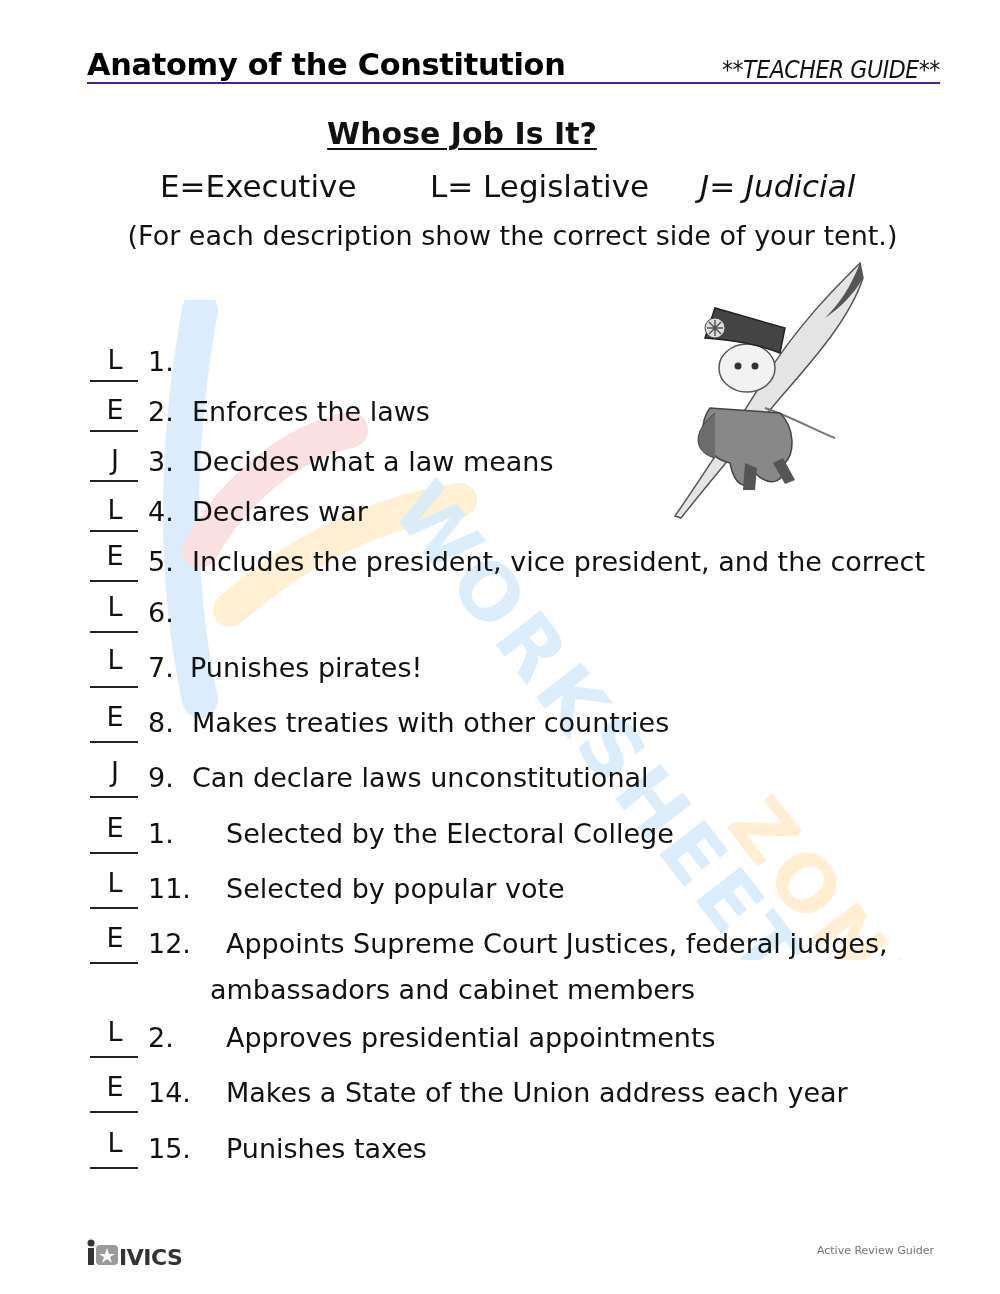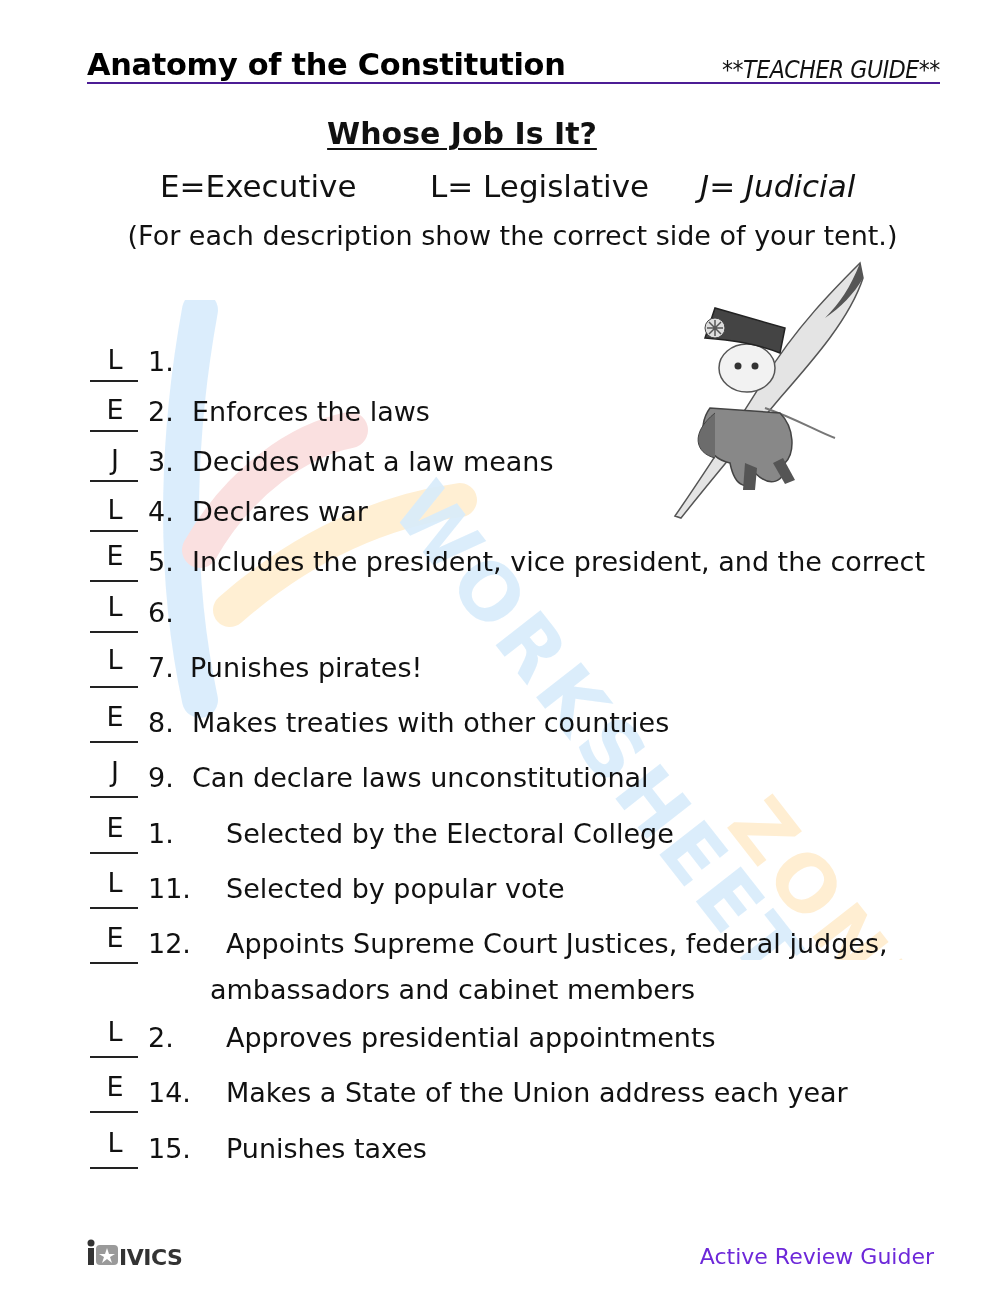--- a/index.html
+++ b/index.html
@@ -45,21 +45,21 @@
   }
   .answer {
     position: absolute; left: 0; width: 50px; top: -16px; text-align: center; font-size: 27px; color: #111;
   }
   .num { position: absolute; left: 58px; top: 0; }
   .desc { position: absolute; top: 0; white-space: nowrap; }
   .desc.one { left: 102px; }
   .desc.two { left: 136px; }
   .cont { position: absolute; left: 210px; font-size: 27px; color: #111; white-space: nowrap; }
   .footer-logo { position: absolute; left: 86px; top: 1238px; width: 120px; height: 30px; }
-  .footer-text { position: absolute; right: 66px; top: 1244px; font-size: 22px; color: #6d28d9; }
+  .footer-text { position: absolute; right: 66px; top: 1244px; font-size: 11px; color: #737373; }
 </style>
 </head>
 <body>
 
 <svg class="watermark" viewBox="0 0 760 660">
   <g opacity="0.55">
     <path d="M40 10 C 20 120, 10 260, 40 400" stroke="#bfe0fb" stroke-width="36" fill="none" stroke-linecap="round"></path>
     <path d="M40 250 C 80 180, 140 140, 190 130" stroke="#f6c7c7" stroke-width="36" fill="none" stroke-linecap="round"></path>
     <path d="M70 310 C 150 240, 230 210, 300 200" stroke="#ffe2b0" stroke-width="34" fill="none" stroke-linecap="round"></path>
   </g>

